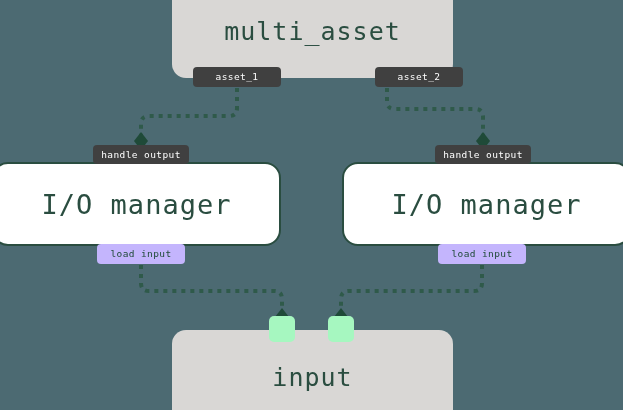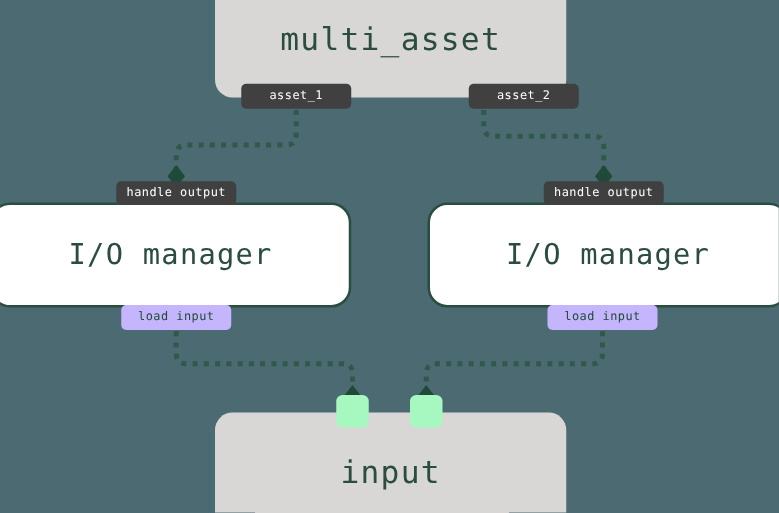--- a/index.html
+++ b/index.html
@@ -46,21 +46,21 @@
     border-radius: 16px;
   }
   .node-label {
     font-family: "DejaVu Sans Mono", "Liberation Mono", monospace;
     color: #2a4d40;
     font-size: 25px;
     letter-spacing: 1px;
     white-space: nowrap;
   }
   .node-label.small {
-    font-size: 23px;
+    font-size: 27px;
   }
 
   
   .badge {
     position: absolute;
     box-sizing: border-box;
     display: flex;
     align-items: center;
     justify-content: center;
     border-radius: 4px;

